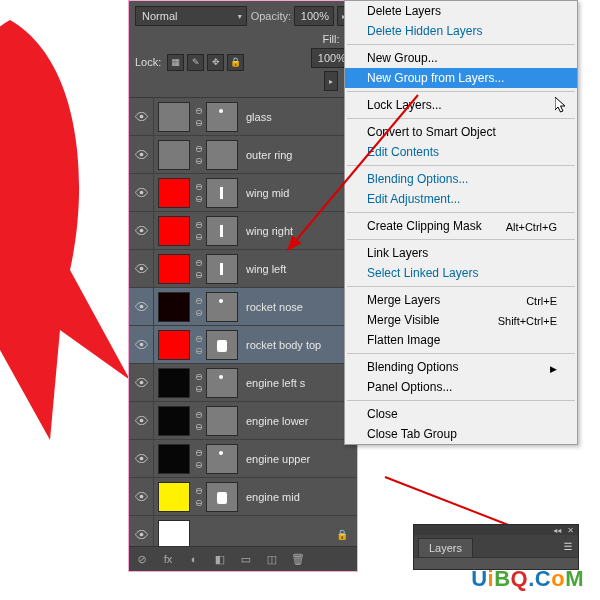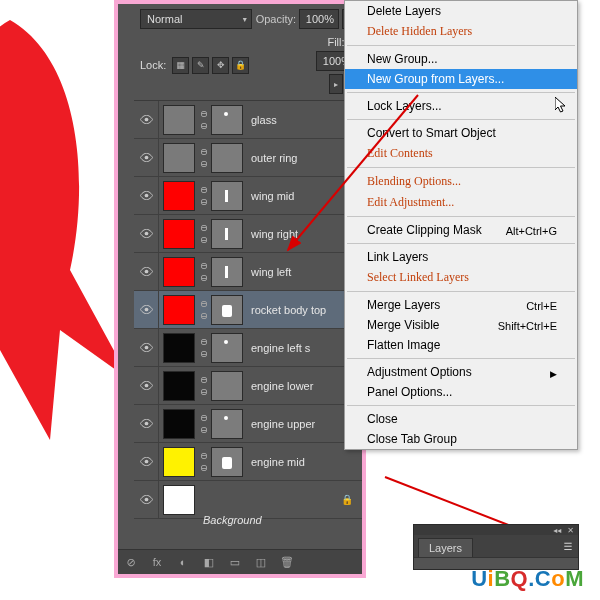--- a/index.html
+++ b/index.html
@@ -17,28 +17,27 @@
     position: absolute;
     left: -120px;
     top: 20px;
     width: 260px;
     height: 420px;
     pointer-events: none;
   }
   
   .layers-panel {
     position: absolute;
-    left: 114px;
+    left: 128px;
     top: 0;
     width: 228px;
     height: 570px;
     background: #535353;
-    border: 4px solid #f9a8d4;
+    border: 1px solid #f9a8d4;
     color: #dcdcdc;
-    padding-left: 16px;
   }
   .panel-top-row {
     display: flex;
     align-items: center;
     gap: 4px;
     padding: 5px 6px 4px 6px;
   }
   .dropdown {
     display: flex;
     align-items: center;
@@ -175,21 +174,21 @@
     color: #000;
   }
   .menu-item {
     display: flex;
     align-items: flex-end;
     justify-content: space-between;
     padding: 3px 20px 3px 22px;
     font-size: 12px;
     white-space: nowrap;
   }
-  .menu-item.disabled { color: #c2410c; font-family: Liberation Serif, serif; }
+  .menu-item.disabled { color: #0369a1; }
   .menu-item.highlight {
     background: #2f8fe7;
     color: #fff;
   }
   .menu-item .shortcut { color: inherit; font-size: 11px; margin-left: 16px; }
   .menu-item .sub-arrow { font-size: 9px; }
   .menu-sep {
     height: 1px; background: #c5c5c5;
     margin: 3px 2px;
   }
@@ -369,20 +368,36 @@
         </div>
         <span class="layer-name">wing left</span>
       </div>
       <div class="layer-row selected">
         <div class="vis-col">
           <svg class="eye-svg" viewBox="0 0 14 9">
             <path d="M7 0C3 0 0.5 4.5 0.5 4.5S3 9 7 9s6.5-4.5 6.5-4.5S11 0 7 0z" fill="none" stroke="#c9c9c9" stroke-width="1"></path>
             <circle cx="7" cy="4.5" r="2" fill="#c9c9c9"></circle>
           </svg>
         </div>
+        <div class="thumb" style="background: rgb(18, 0, 0);"></div>
+        <div class="link-col">
+          <div class="chain-dot"></div>
+        </div>
+        <div class="mask">
+          <div class="shape" style="left: 12px; top: 6px; width: 4px; height: 4px; border-radius: 2px;"></div>
+        </div>
+        <span class="layer-name">rocket nose</span>
+      </div>
+      <div class="layer-row selected">
+        <div class="vis-col">
+          <svg class="eye-svg" viewBox="0 0 14 9">
+            <path d="M7 0C3 0 0.5 4.5 0.5 4.5S3 9 7 9s6.5-4.5 6.5-4.5S11 0 7 0z" fill="none" stroke="#c9c9c9" stroke-width="1"></path>
+            <circle cx="7" cy="4.5" r="2" fill="#c9c9c9"></circle>
+          </svg>
+        </div>
         <div class="thumb" style="background: rgb(255, 0, 0);"></div>
         <div class="link-col">
           <div class="chain-dot"></div>
         </div>
         <div class="mask">
           <div class="shape" style="left: 10px; top: 9px; width: 10px; height: 12px; border-radius: 2px;"></div>
         </div>
         <span class="layer-name">rocket body top</span>
       </div>
       <div class="layer-row">
@@ -521,21 +536,21 @@
     </div>
     <div class="menu-item">
       <span>Merge Visible</span>
       <span class="shortcut">Shift+Ctrl+E</span>
     </div>
     <div class="menu-item">
       <span>Flatten Image</span>
     </div>
     <div class="menu-sep"></div>
     <div class="menu-item">
-      <span>Adjustment Options</span>
+      <span>Blending Options</span>
       <span class="sub-arrow">▶</span>
     </div>
     <div class="menu-item">
       <span>Panel Options...</span>
     </div>
     <div class="menu-sep"></div>
     <div class="menu-item">
       <span>Close</span>
     </div>
     <div class="menu-item">

